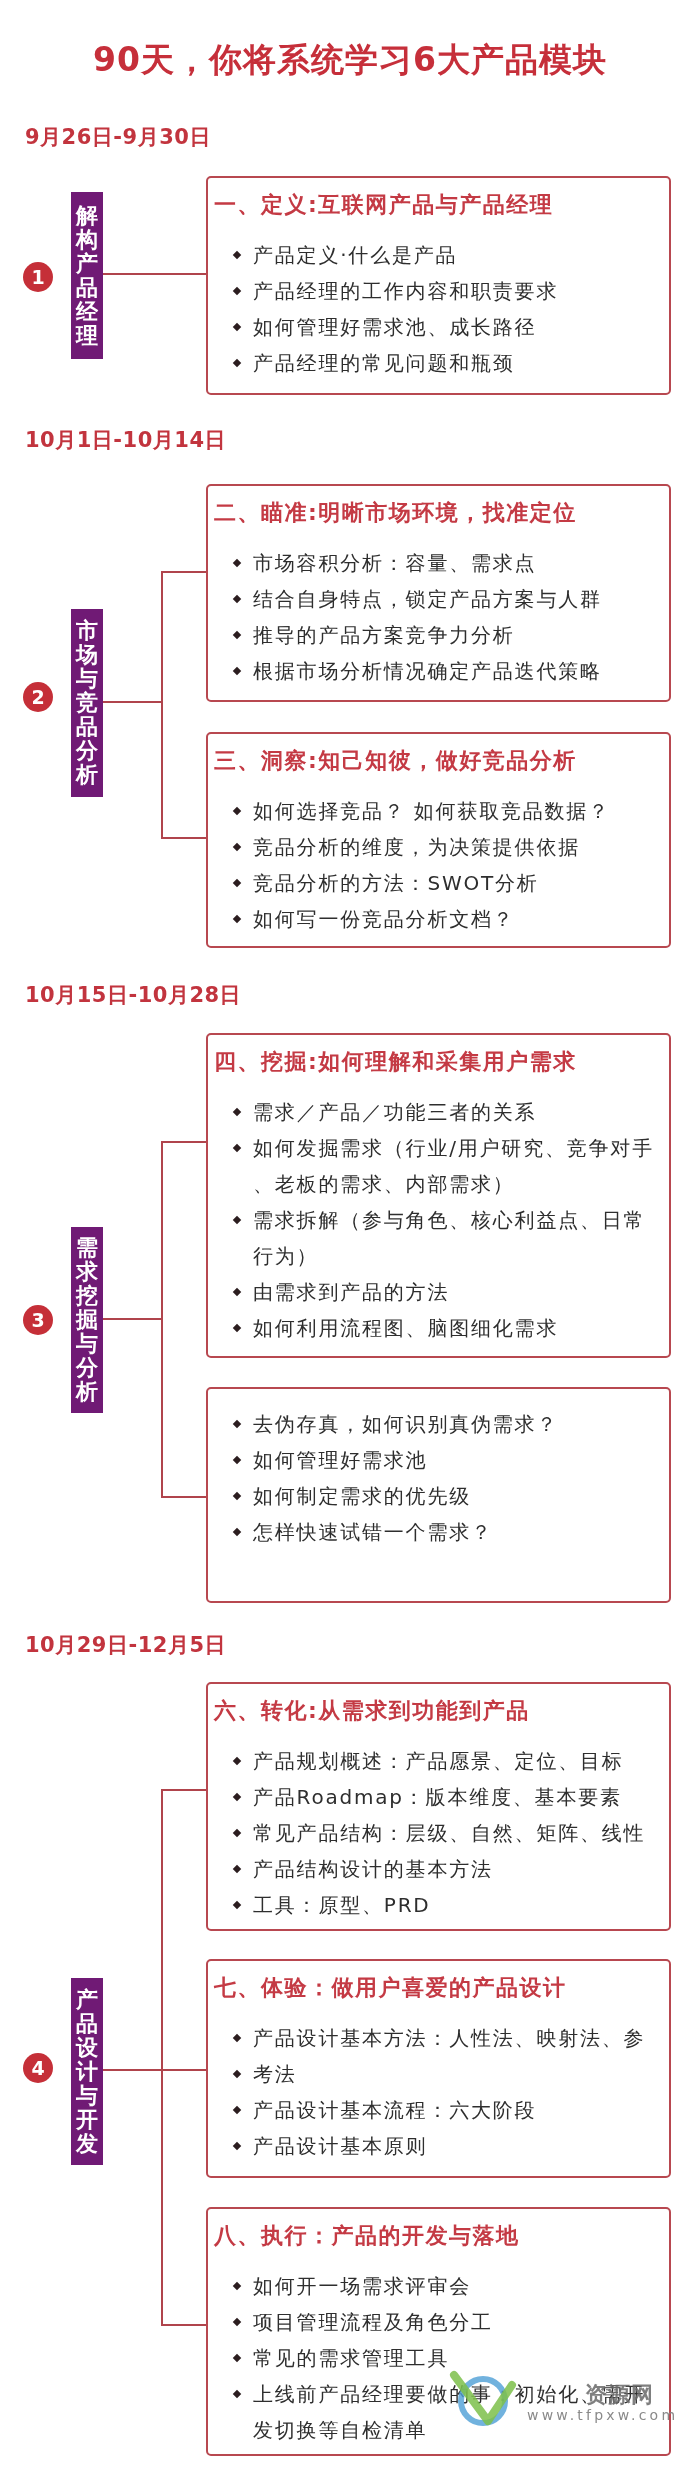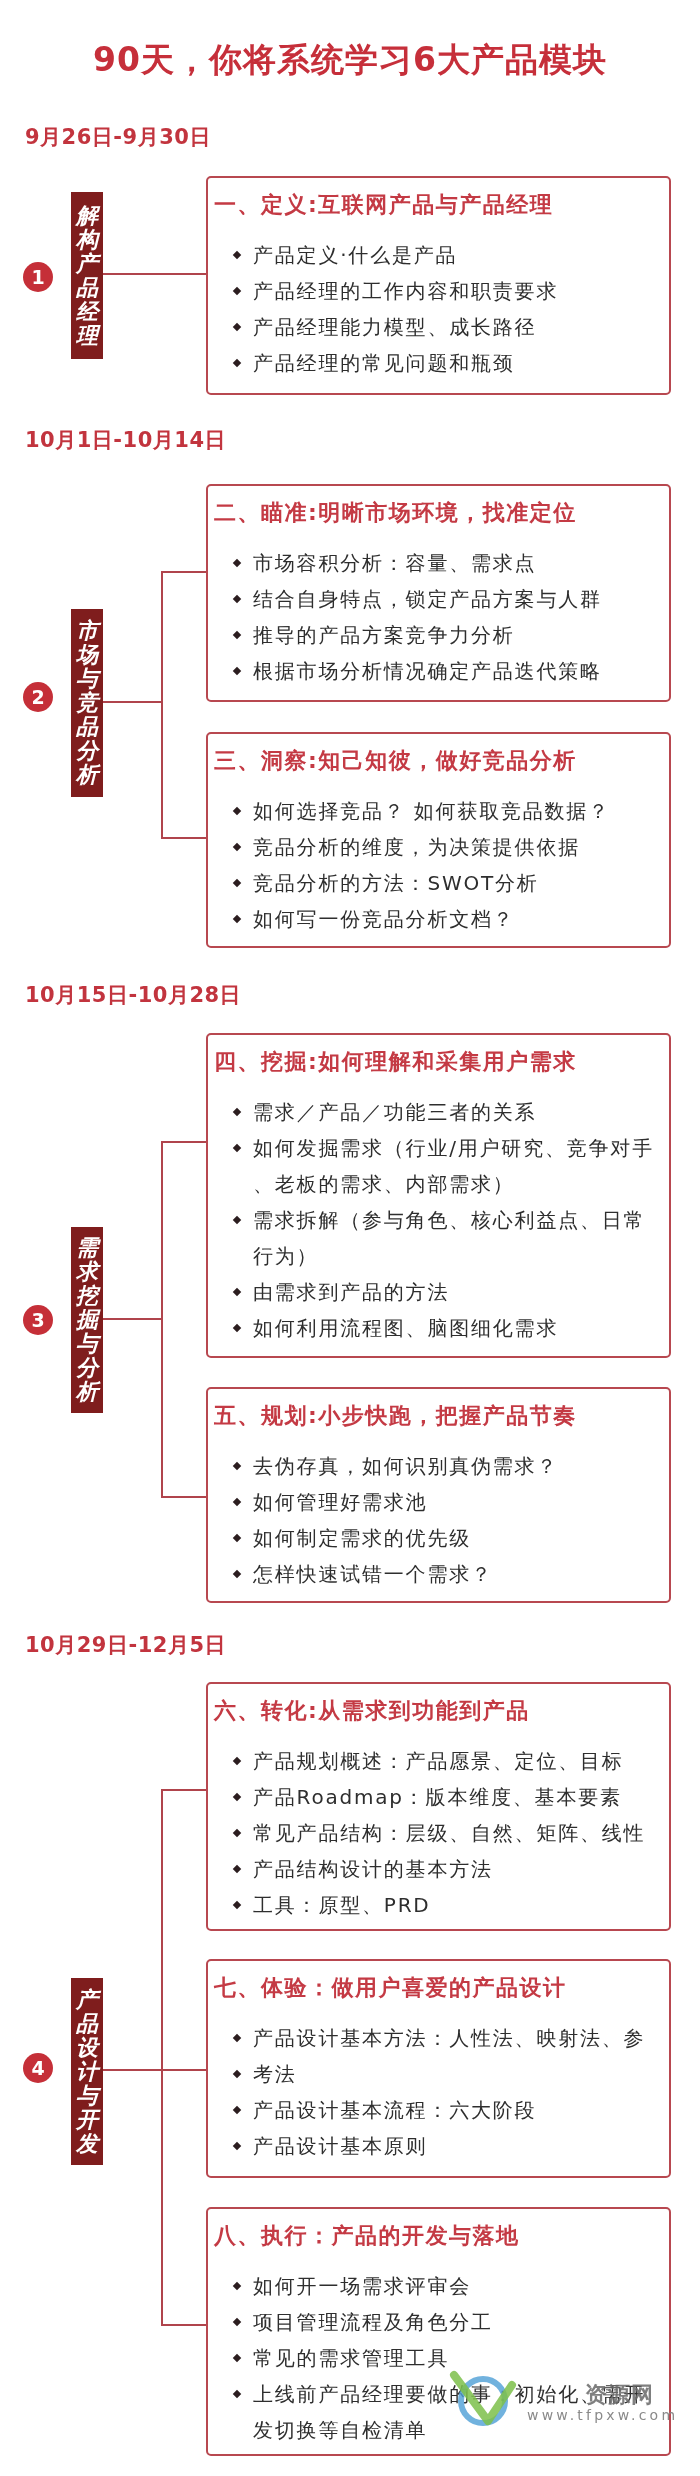--- a/index.html
+++ b/index.html
@@ -18,21 +18,21 @@
       font-size: 21px; font-weight: bold; color: #c2343e; letter-spacing: 0.5px;
       white-space: nowrap;
     }
     .num {
       position: absolute; left: 23px; width: 30px; height: 30px; border-radius: 50%;
       background: #c52f38; color: #ffffff; font-size: 19px; font-weight: bold;
       line-height: 30px; text-align: center;
     }
     .label {
       position: absolute; left: 71px; width: 32px; box-sizing: border-box;
-      background: #7f1d1d; display: flex; align-items: center; justify-content: center; font-style: italic;
+      background: #701a75; display: flex; align-items: center; justify-content: center;
     }
     .label span {
       display: block; width: 24px; color: #ffffff; font-size: 22px; font-weight: 600;
       line-height: 24px; text-align: center; word-break: break-all;
     }
     .hline { position: absolute; height: 2px; background: #b0444c; }
     .vline { position: absolute; width: 2px; background: #b0444c; }
     .box {
       position: absolute; left: 206px; width: 465px; box-sizing: border-box;
       border: 2px solid #b84850; border-radius: 5px; background: #ffffff;
@@ -80,21 +80,21 @@
     <li>
         <span class="diamond"></span>
         <span class="item-text">产品定义·什么是产品</span>
       </li>
     <li>
         <span class="diamond"></span>
         <span class="item-text">产品经理的工作内容和职责要求</span>
       </li>
     <li>
         <span class="diamond"></span>
-        <span class="item-text">产品经理能力模型、成长路径</span>
+        <span class="item-text">如何管理好需求池、成长路径</span>
       </li>
     <li>
         <span class="diamond"></span>
         <span class="item-text">产品经理的常见问题和瓶颈</span>
       </li>
   </ul>
 </div>
 
 <div class="date" style="top:426px;">10月1日-10月14日</div>
 <div class="num" style="top:682px;">2</div>
@@ -182,21 +182,20 @@
         <span class="item-text">由需求到产品的方法</span>
       </li>
     <li>
         <span class="diamond"></span>
         <span class="item-text">如何利用流程图、脑图细化需求</span>
       </li>
   </ul>
 </div>
 
 <div class="box" style="top:1387px;height:216px;">
-  <div class="box-title">五、规划:小步快跑，把握产品节奏</div>
   <ul class="items">
     <li>
         <span class="diamond"></span>
         <span class="item-text">去伪存真，如何识别真伪需求？</span>
       </li>
     <li>
         <span class="diamond"></span>
         <span class="item-text">如何管理好需求池</span>
       </li>
     <li>

